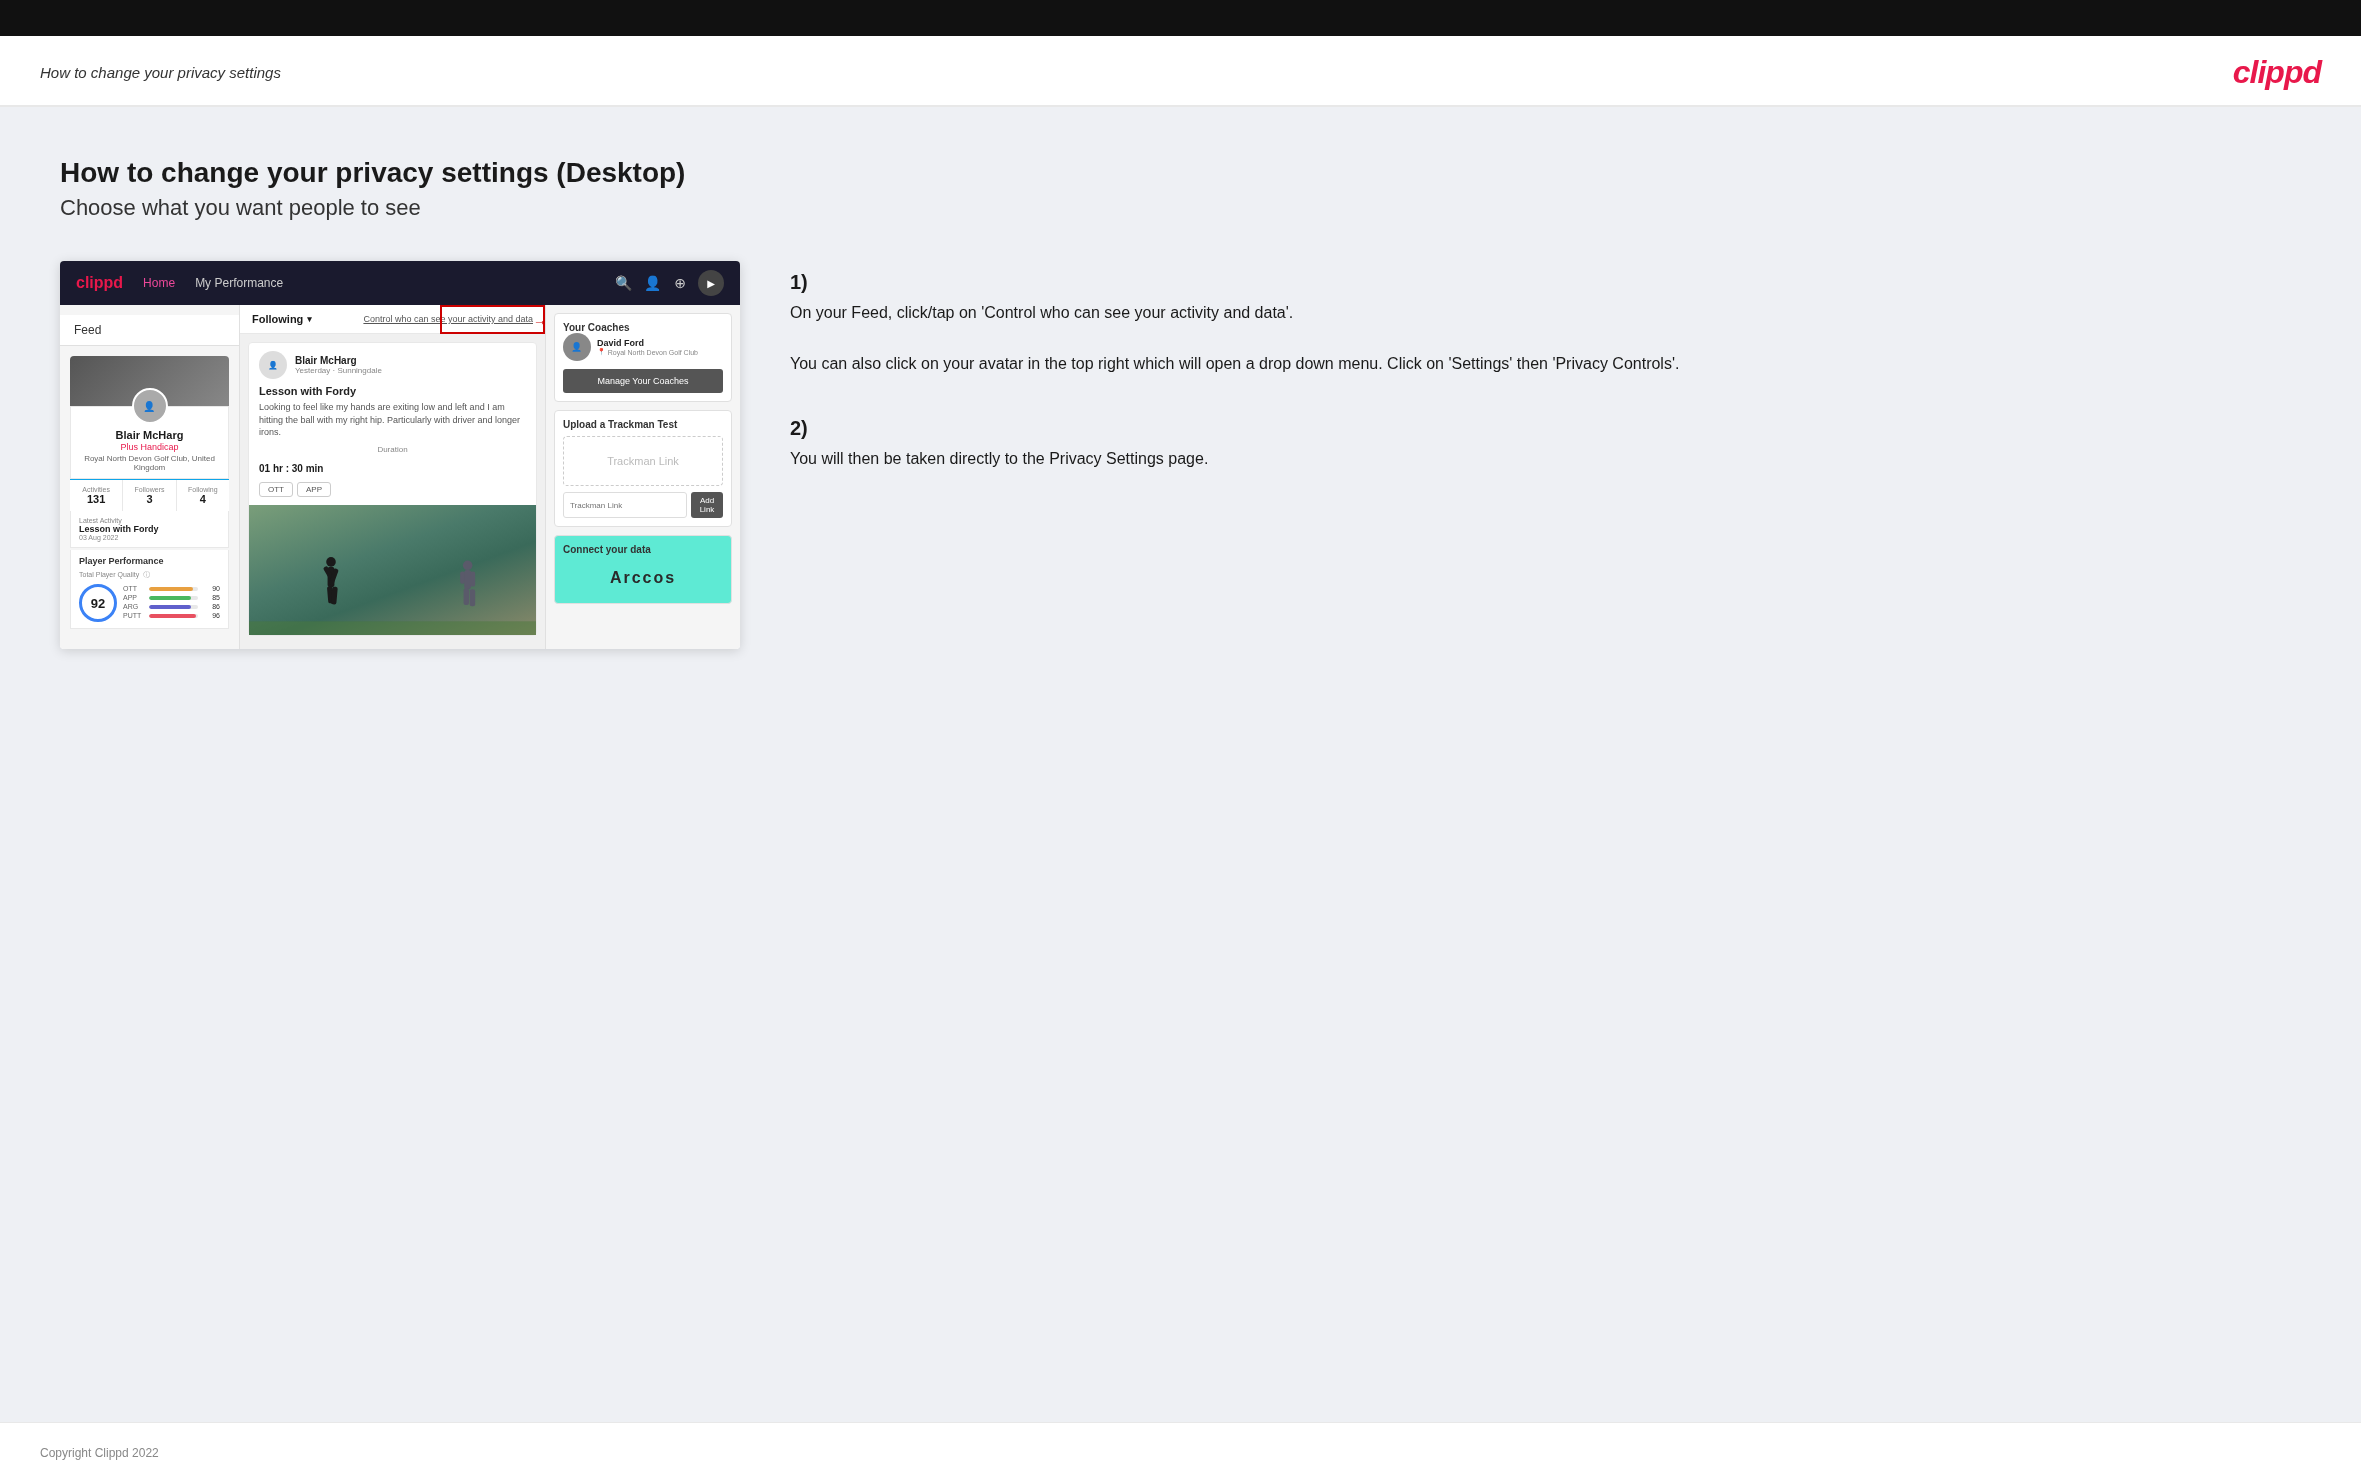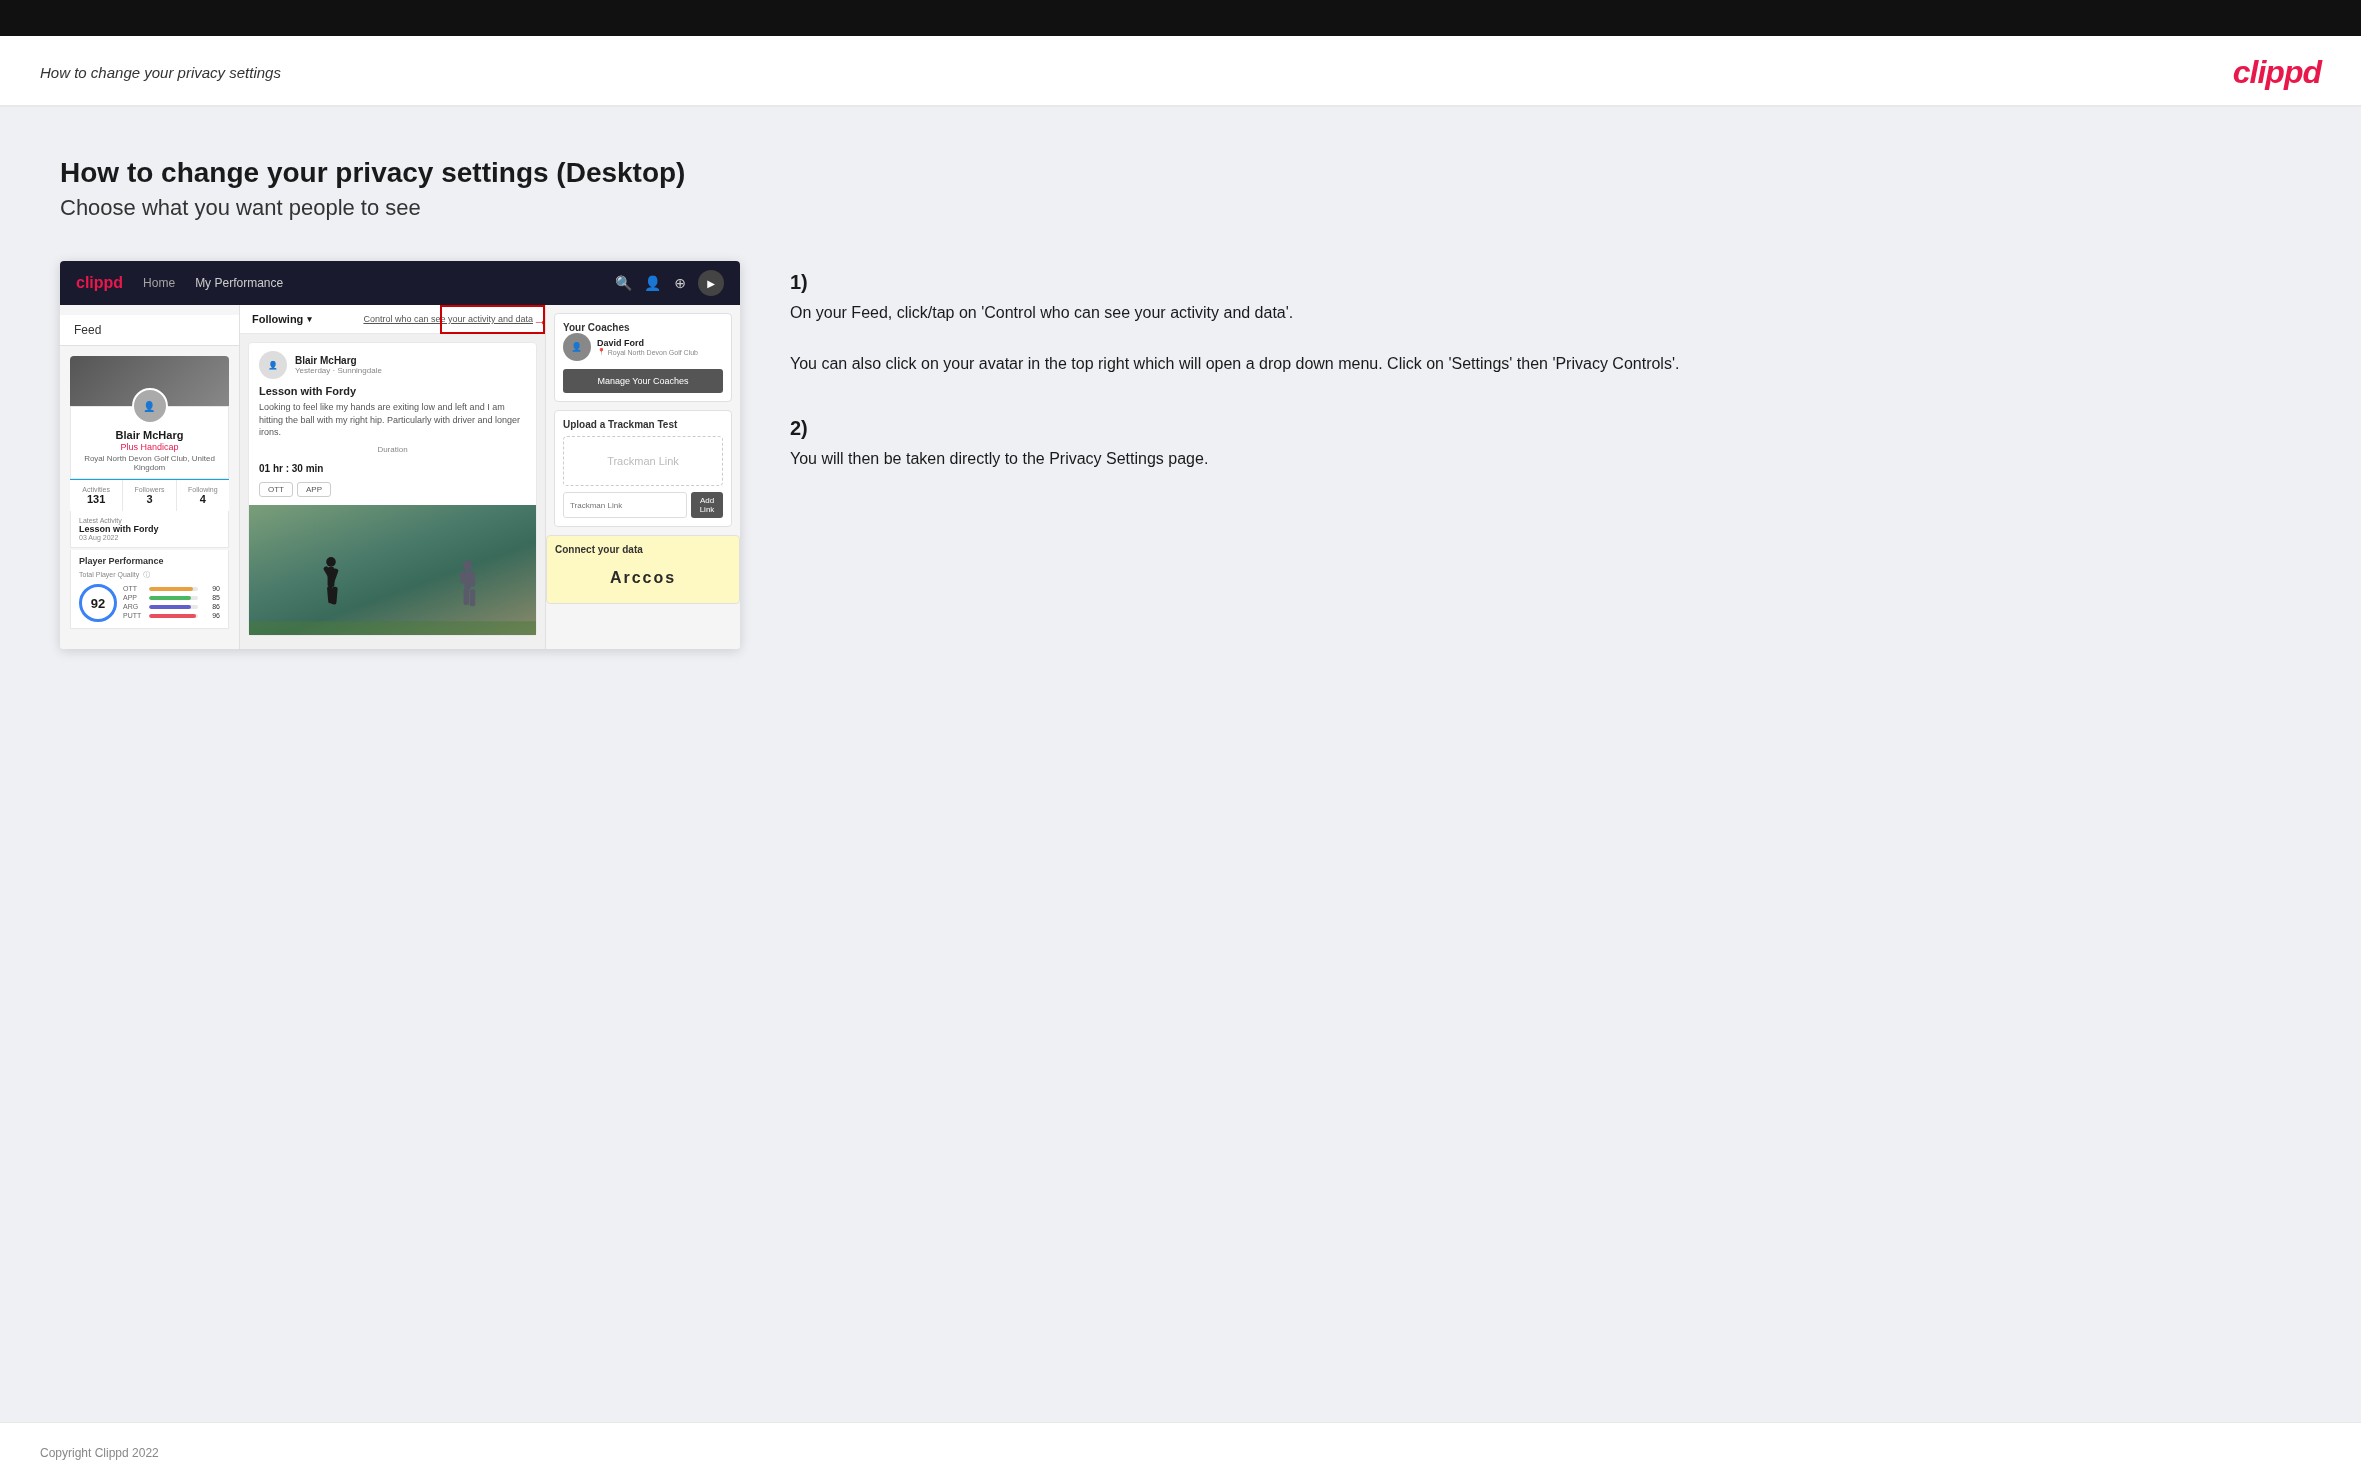--- a/index.html
+++ b/index.html
@@ -83,21 +83,21 @@
     .app-logo {
       color: #e8184b;
       font-weight: 700;
       font-size: 16px;
     }
     .app-nav-item {
       color: #ccc;
       font-size: 12px;
       cursor: pointer;
     }
-    .app-nav-item.active { color: #a3a3a3; }
+    .app-nav-item.active { color: #ec4899; }
     .app-nav-icons {
       margin-left: auto;
       display: flex;
       gap: 12px;
       align-items: center;
     }
     .app-nav-icon {
       color: #ccc;
       font-size: 14px;
       cursor: pointer;
@@ -410,22 +410,22 @@
       color: #fff;
       border: none;
       border-radius: 3px;
       padding: 4px 8px;
       font-size: 8px;
       cursor: pointer;
     }
 
     
     .connect-card {
-      background: #fef9c3;
-      margin: 0;
+      background: #5eead4;
+      margin: 8px;
       border-radius: 4px;
       border: 1px solid #e0e0e0;
       padding: 8px;
     }
     .connect-title { font-size: 10px; font-weight: 600; color: #333; margin-bottom: 6px; }
     .arccos-logo {
       text-align: center;
       font-size: 16px;
       font-weight: 700;
       color: #2a2a2a;

